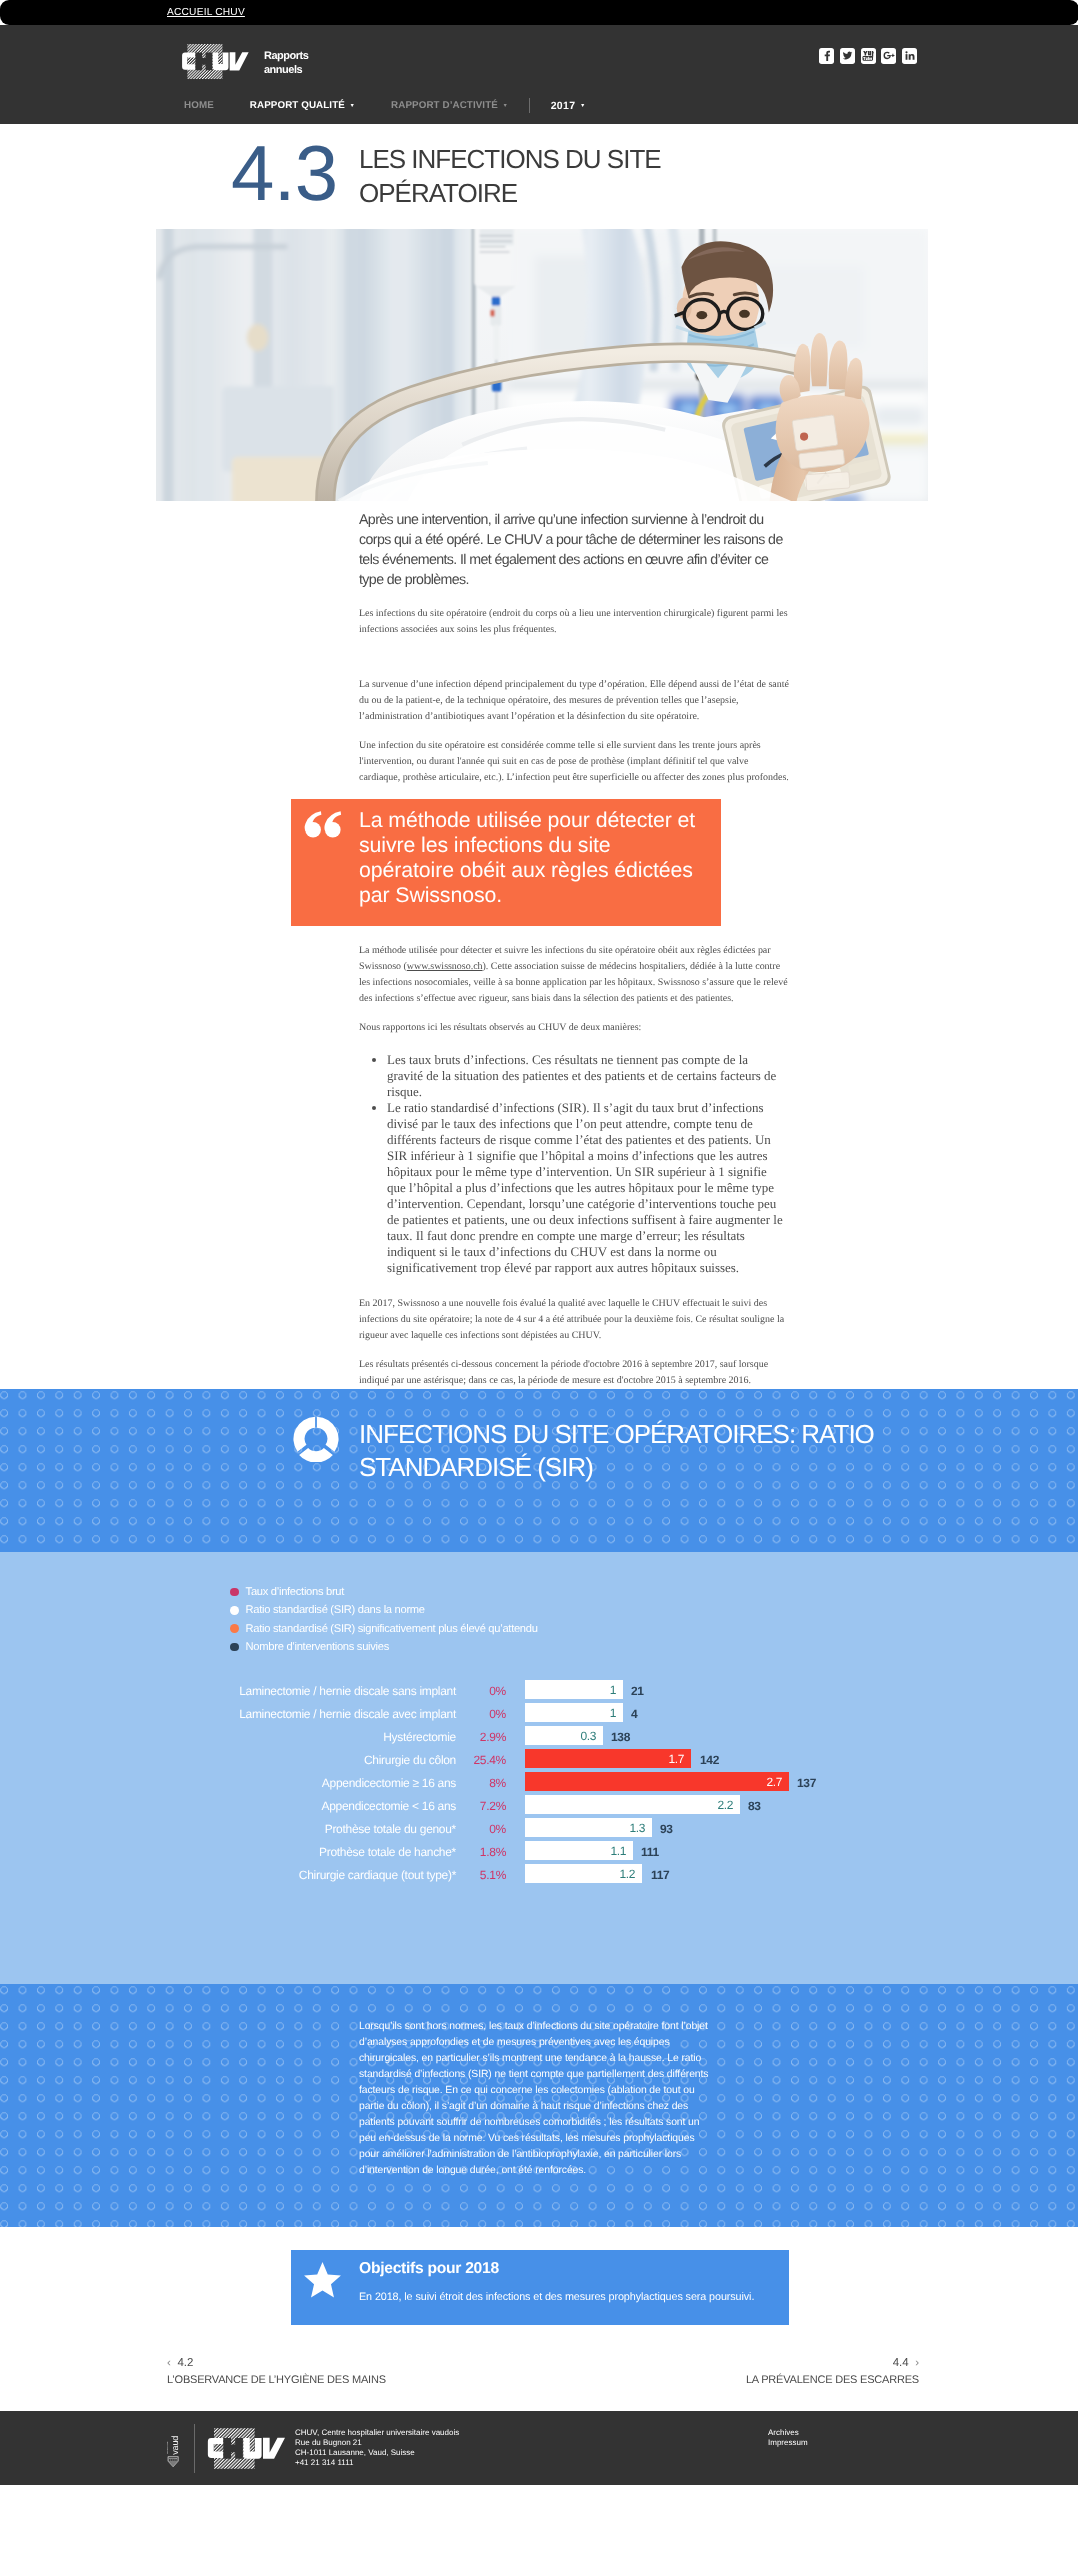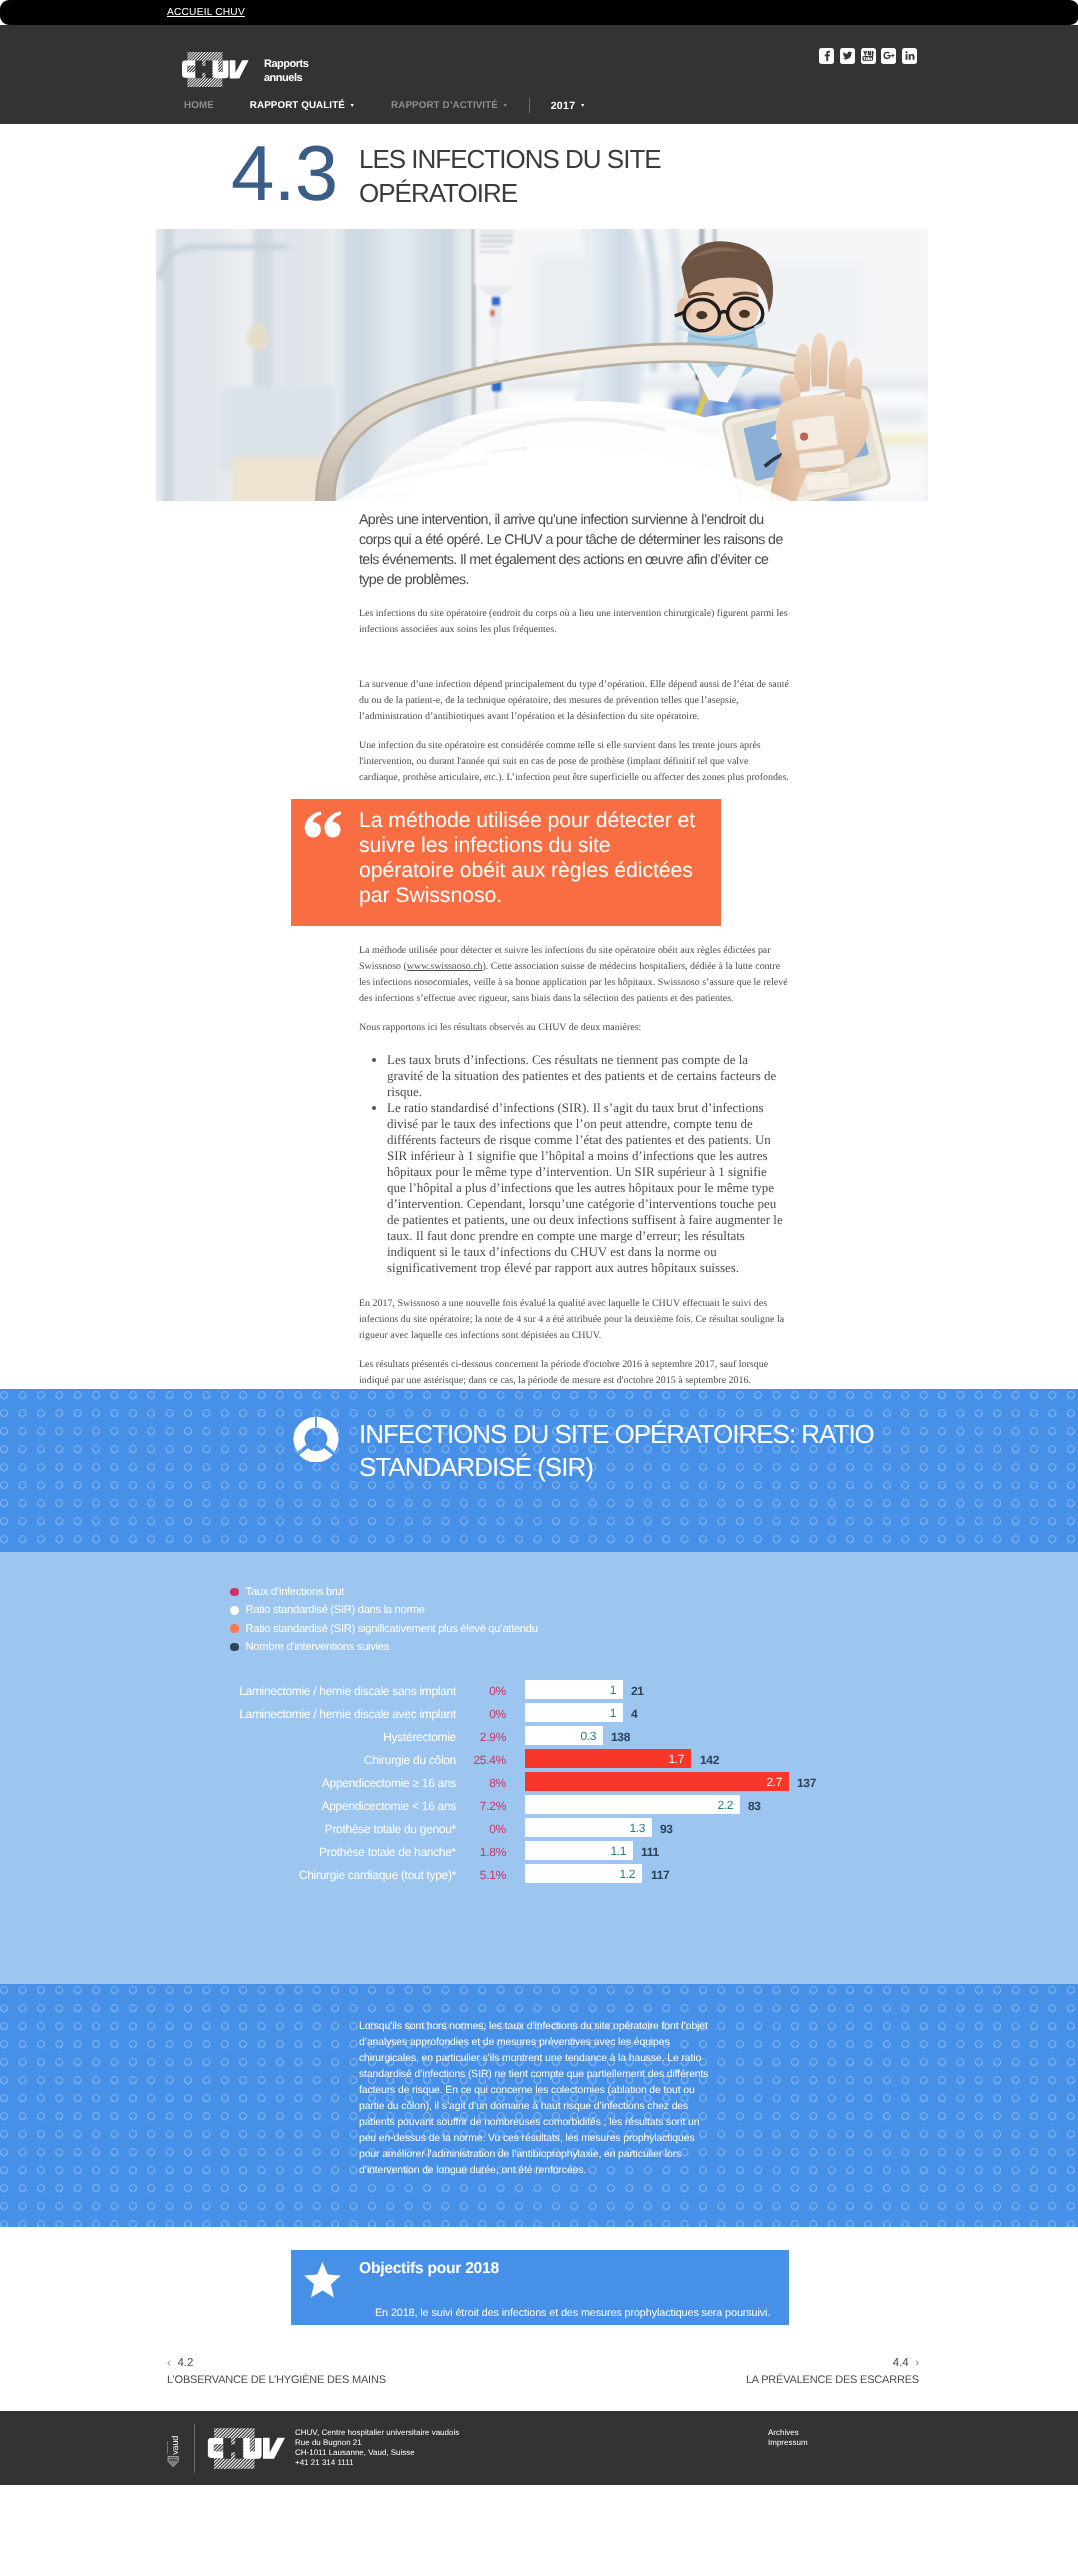--- a/index.html
+++ b/index.html
@@ -17,21 +17,21 @@
   
   .topbar { height:25px; background:#000; position:relative;border-radius:9px; }
   .topbar .accueil {
     position:absolute; left:167px; top:6.8px;
     font-size:10.2px; font-weight:400; color:#fff; letter-spacing:0.2px;
   }
 
   
   .header { height:99px; background:#333333; position:relative; }
 
-  .logoblock { position:absolute; left:181px; top:27px; height:35px; }
+  .logoblock { position:absolute; left:181px; top:19px; height:35px; }
   .chuv-logo { display:block; }
   .logo-words {
     position:absolute; left:83px; top:6.1px;
     font-size:11px; font-weight:700; color:#fff; line-height:13.6px;
     letter-spacing:-0.5px;
   }
 
   .social { position:absolute; left:819px; top:23px; display:flex; gap:5.8px; }
   .social a {
     width:15px; height:15.6px; background:#fff; border-radius:2.7px;
@@ -165,21 +165,21 @@
   .objectifs {
     margin-left:291px; width:498px; height:75px; background:#4790e8;
     position:relative; color:#fff;
   }
   .objectifs .star { position:absolute; left:9.5px; top:9.5px; }
   .objectifs h3 {
     position:absolute; left:68px; top:10.2px; margin:0;
     font-size:15.7px; font-weight:700; letter-spacing:-0.3px;
   }
   .objectifs p {
-    position:absolute; left:68px; top:41px; margin:16px;
+    position:absolute; left:68px; top:41px; margin:0;
     font-size:10.8px; font-weight:400; letter-spacing:-0.1px;
   }
 
   
   .pager { position:relative; height:87px; }
   .pager .prev { position:absolute; left:167px; top:30.5px; }
   .pager .next { position:absolute; right:160px; top:30.5px; text-align:right; }
   .pager .n1 { font-size:11.5px; color:#4a4a4a; line-height:17px; letter-spacing:-0.1px; }
   .pager .n2 { font-size:11px; color:#4a4a4a; line-height:17px; letter-spacing:-0.2px; }
   .pager .arrow { color:#8a8a8a; font-size:11.5px; font-weight:300; }

